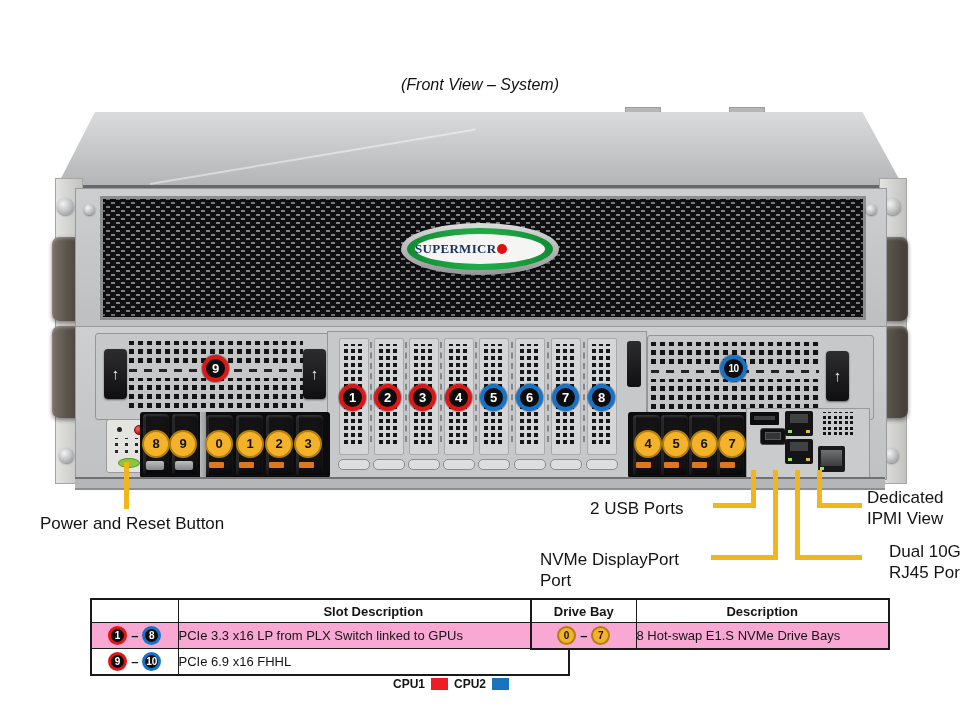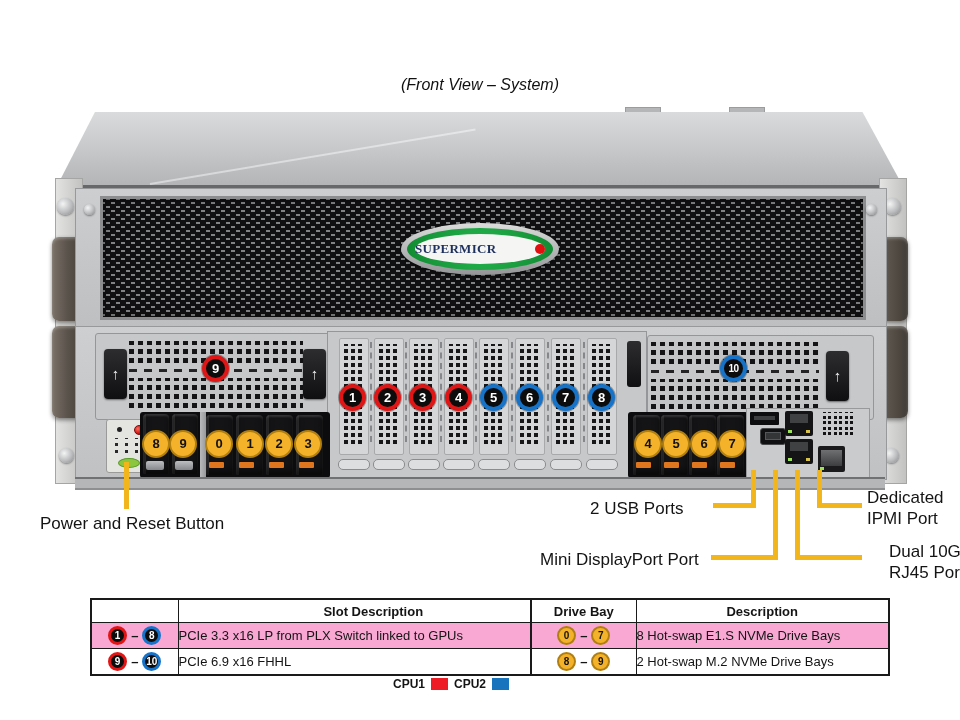--- a/index.html
+++ b/index.html
@@ -32,21 +32,21 @@
        background-size:10px 8px;background-position:0 0,5px 4px;
        border:3px solid #8b8d8f;box-shadow:inset 0 0 8px rgba(0,0,0,.4);}
 
   
   .logo{left:401px;top:223px;width:158px;height:52px;border-radius:50%;
        background:linear-gradient(180deg,#dcdcdc,#939597);display:flex;align-items:center;justify-content:center;
        box-shadow:0 2px 4px rgba(0,0,0,.45);}
   .logo-green{width:146px;height:42px;border-radius:50%;background:radial-gradient(circle,#23b24b,#128a33);
        display:flex;align-items:center;justify-content:center;}
   .logo-white{width:130px;height:30px;border-radius:50%;background:#f5f5f3;
-       display:flex;align-items:center;justify-content:space-between;gap:1px;}
+       display:flex;align-items:center;justify-content:flex-start;gap:1px;}
   .logo-text{font-family:"Liberation Serif",serif;font-weight:bold;font-size:13px;letter-spacing:.3px;color:#1d2f5e;}
   .logo-dot{width:10px;height:10px;border-radius:50%;background:#e01010;}
 
   
   .lower{left:75px;top:326px;width:810px;height:152px;background:linear-gradient(180deg,#cdcfd1,#bfc1c3);
        border:1px solid #97999b;}
   .rail{left:75px;top:477px;width:810px;height:9px;background:#b4b6b8;border-top:2px solid #6f7173;
        border-bottom:2px solid #8d8f91;}
 
   .slotblock{background:#c6c8ca;border:1px solid #94969a;border-radius:3px;}
@@ -277,22 +277,22 @@
 <div class="abs aline" style="left:713px;top:503px;width:43px;height:5px;"></div>
 <div class="abs aline" style="left:773px;top:470px;width:5px;height:90px;"></div>
 <div class="abs aline" style="left:711px;top:555px;width:67px;height:5px;"></div>
 <div class="abs aline" style="left:795px;top:470px;width:5px;height:90px;"></div>
 <div class="abs aline" style="left:795px;top:555px;width:67px;height:5px;"></div>
 <div class="abs aline" style="left:817px;top:470px;width:5px;height:38px;"></div>
 <div class="abs aline" style="left:817px;top:503px;width:45px;height:5px;"></div>
 
 <div class="abs alabel" style="left:40px;top:513px;width:250px;">Power and Reset Button</div>
 <div class="abs alabel ar" style="left:590px;top:498px;width:118px;">2 USB Ports</div>
-<div class="abs alabel ar" style="left:540px;top:549px;width:168px;">Mini DisplayPort Port</div>
-<div class="abs alabel" style="left:867px;top:487px;width:85px;">Dedicated IPMI Port</div>
+<div class="abs alabel ar" style="left:540px;top:549px;width:168px;">NVMe DisplayPort Port</div>
+<div class="abs alabel" style="left:867px;top:487px;width:85px;">Dedicated IPMI View</div>
 <div class="abs alabel" style="left:867px;top:541px;width:90px;margin-left:22px;">Dual 10G RJ45 Ports</div>
 
 <table class="t" style="left:90px;top:598px;width:480px;">
   <colgroup>
       <col style="width:87px;">
       <col>
     </colgroup>
   <tbody>
       <tr>
     <td></td>
@@ -322,26 +322,20 @@
       <tr>
     <td class="head">Drive Bay</td>
     <td class="head">Description</td>
   </tr>
   <tr class="gray">
     <td class="badges">
       <span class="tbay">0</span><span class="dash">–</span><span class="tbay">7</span>
     </td>
     <td class="desc">8 Hot-swap E1.S NVMe Drive Bays</td>
   </tr>
-  <tr>
-    <td class="badges">
-      <span class="tbay">8</span><span class="dash">–</span><span class="tbay">9</span>
-    </td>
-    <td class="desc">2 Hot-swap M.2 NVMe Drive Bays</td>
-  </tr>
 </tbody>
   </table>
 
 <div class="abs legend">
   <span>CPU1</span>
   <span class="swatch" style="background:#ee1c25;"></span>
   <span>CPU2</span>
   <span class="swatch" style="background:#1774bd;"></span>
 </div>
 

